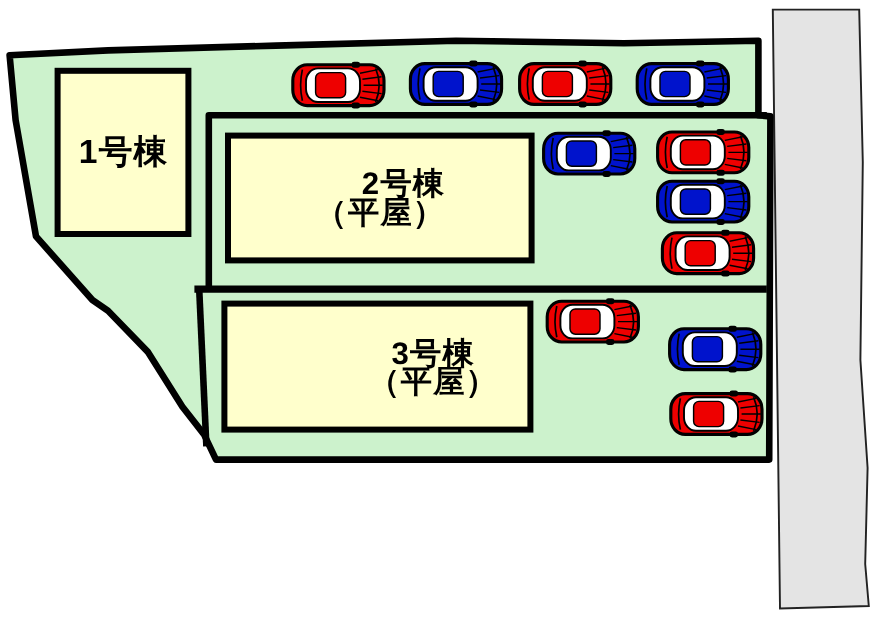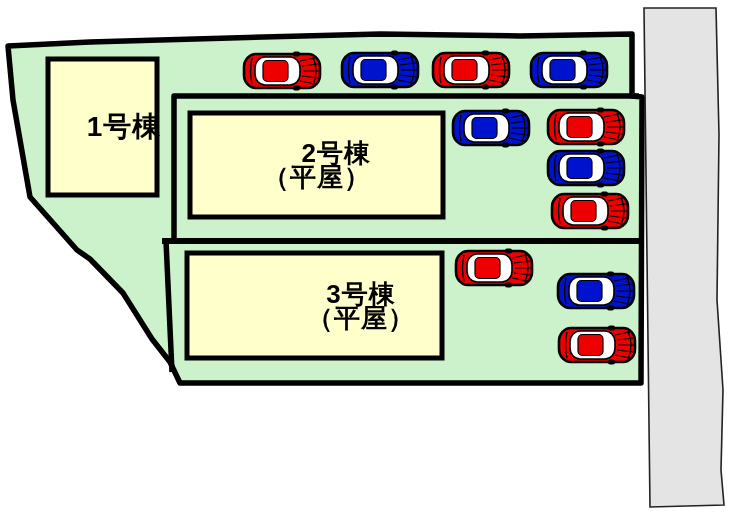--- a/index.html
+++ b/index.html
@@ -13,21 +13,21 @@
   .canvas svg{position:absolute;left:0;top:0;}
   .bldg-label{
     position:absolute;
     transform:translate(-50%,-50%);
     display:flex;flex-direction:column;align-items:center;justify-content:center;
     color:#000;font-weight:bold;font-size:26px;line-height:24px;
     white-space:nowrap;text-align:center;letter-spacing:1px;
     pointer-events:none;
   }
   .bldg-label span:empty{display:none;}
-  #label-b1{left:103px;top:127px;font-size:28px;margin-left:21px;}
+  #label-b1{left:103px;top:127px;font-size:28px;}
   #label-b2{left:317px;top:165px;align-items:flex-end;}
   #label-b3{left:315px;top:306px;margin-left:46px;}
 </style>
 </head>
 <body>
 
 <div class="canvas">
 
   <svg width="740" height="518" viewBox="0 0 740 518">
     <defs>

